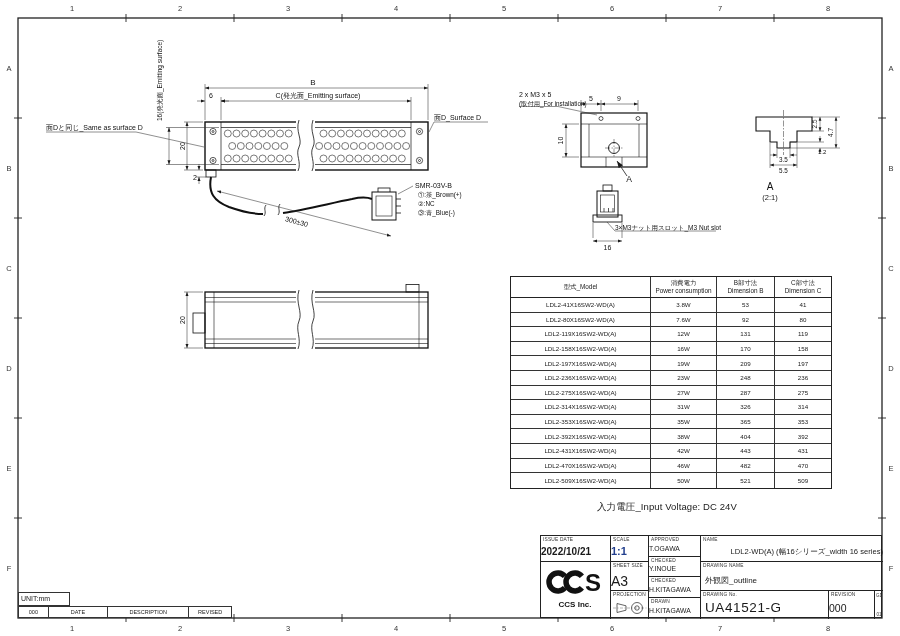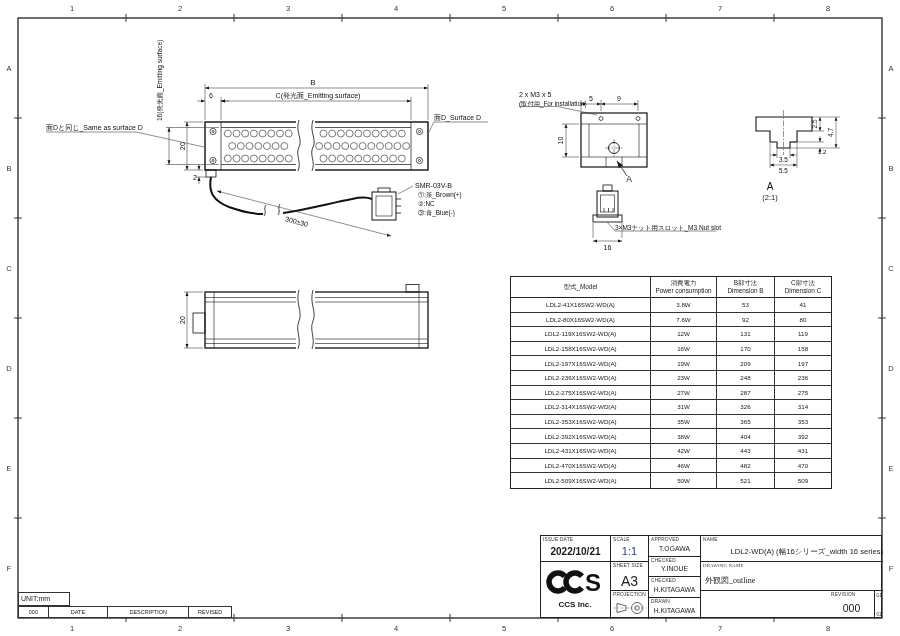--- a/index.html
+++ b/index.html
@@ -28,23 +28,23 @@
   .tcell{display:flex;align-items:center;justify-content:center;border-right:1px solid #333;font-size:6.2px;}
 
   
   #notes{position:absolute;left:597px;top:501px;font-size:9.5px;line-height:12.5px;letter-spacing:.1px;}
 
   
   #title-block{position:absolute;left:540px;top:535px;width:342px;height:83px;border:1.2px solid #222;background:#fff;}
   .tb-cell{position:absolute;border-right:1px solid #222;border-bottom:1px solid #222;overflow:hidden;}
   .tb-cell.no-b{border-bottom:none;} .tb-cell.no-r{border-right:none;}
   .tb-label{position:absolute;top:1px;left:2px;font-size:4.8px;color:#333;letter-spacing:.2px;white-space:nowrap;}
-  .tb-value{position:absolute;left:0;width:100%;text-align:center;white-space:nowrap;}
+  .tb-value{position:absolute;left:0;width:100%;text-align:left;white-space:nowrap;}
   .v-date{top:10px;font-size:10px;font-weight:bold;}
-  .v-scale{top:9px;font-size:11px;font-weight:normal;color:var(--accent,#23408e);}
+  .v-scale{top:9px;font-size:11px;font-weight:bold;color:var(--accent,#23408e);}
   .v-a3{top:11px;font-size:14px;}
   .v-name-sm{top:9px;font-size:6.8px;}
   .v-prodname{top:11px;font-size:7.6px;text-align:right;padding-left:4px;}
   .v-dwgname{top:13px;font-size:8px;text-align:left;padding-left:4px;}
   .v-dwgno{top:9px;font-size:13.5px;letter-spacing:.6px;text-align:left;padding-left:4px;}
   .v-rev{top:11px;font-size:10.5px;}
   .tb-mark{position:absolute;width:100%;text-align:center;font-size:4.5px;color:#333;}
 
   
   #unit-box{position:absolute;left:18px;top:592px;width:52px;height:14px;border:1px solid #333;font-size:7px;line-height:12px;padding-left:2px;background:#fff;}
@@ -408,20 +408,21 @@
         <div class="trow">
           <div class="tcell w-model">LDL2-509X16SW2-WD(A)</div>
           <div class="tcell w-power">50W</div>
           <div class="tcell w-b">521</div>
           <div class="tcell w-c last">509</div>
         </div>
       </div>
   </div>
 
   <div id="notes">
+    <div>入力電圧_Input Voltage: DC 24V</div>
   </div>
 
   <div id="title-block">
     <div class="tb-cell" style="left:0;top:0;width:70px;height:26px;">
       <span class="tb-label">ISSUE DATE</span>
       <span class="tb-value v-date">2022/10/21</span>
     </div>
     <div class="tb-cell no-b" style="left:0;top:26px;width:70px;height:57px;">
       <svg width="68" height="55" viewBox="0 0 68 55">
         <path d="M23.9,14.2 A9,9 0 1 0 23.9,25.8" stroke="#111" stroke-width="5.5" fill="none"></path>
@@ -463,23 +464,27 @@
     </div>
     <div class="tb-cell no-b" style="left:108px;top:62px;width:52px;height:21px;">
       <span class="tb-label">DRAWN</span>
       <span class="tb-value v-name-sm">H.KITAGAWA</span>
     </div>
 
     <div class="tb-cell no-r" style="left:160px;top:0;width:182px;height:26px;">
       <span class="tb-label">NAME</span>
       <span class="tb-value v-prodname">LDL2-WD(A) (幅16シリーズ_width 16 series)</span>
     </div>
-    <div class="tb-cell no-r" style="left:160px;top:26px;width:182px;height:29px;font-family:Liberation Serif, serif;">
+    <div class="tb-cell no-r" style="left:160px;top:26px;width:182px;height:29px;">
       <span class="tb-label">DRAWING NAME</span>
       <span class="tb-value v-dwgname">外観図_outline</span>
+    </div>
+    <div class="tb-cell no-b" style="left:160px;top:55px;width:128px;height:28px;">
+      <span class="tb-label">DRAWING No.</span>
+      <span class="tb-value v-dwgno">UA41521-G</span>
     </div>
     <div class="tb-cell no-b" style="left:288px;top:55px;width:46px;height:28px;">
       <span class="tb-label">REVISION</span>
       <span class="tb-value v-rev">000</span>
     </div>
     <div class="tb-cell no-b no-r" style="left:334px;top:55px;width:8px;height:28px;">
       <span class="tb-mark" style="top:2px;">G1</span>
       <span class="tb-mark" style="bottom:2px;">01</span>
     </div>
   </div>

